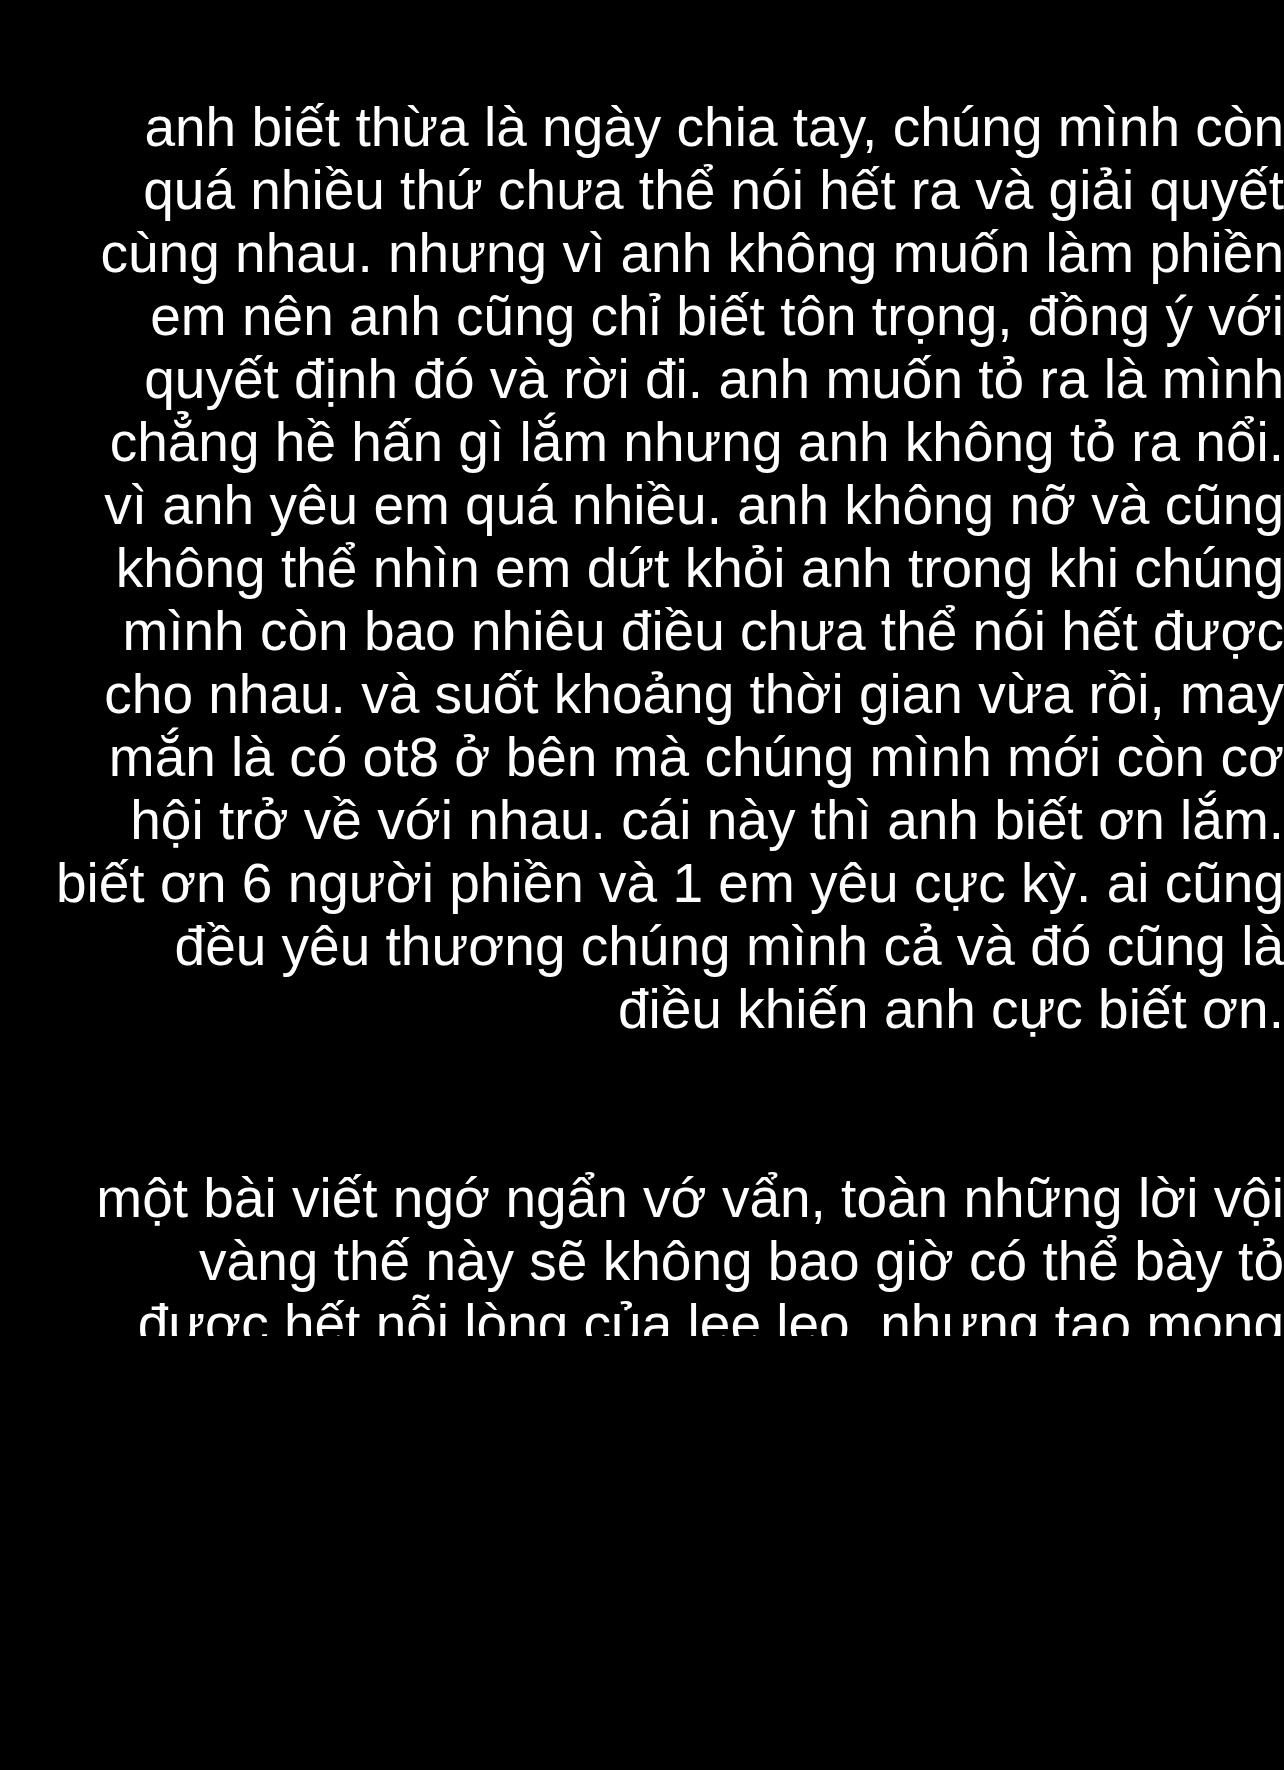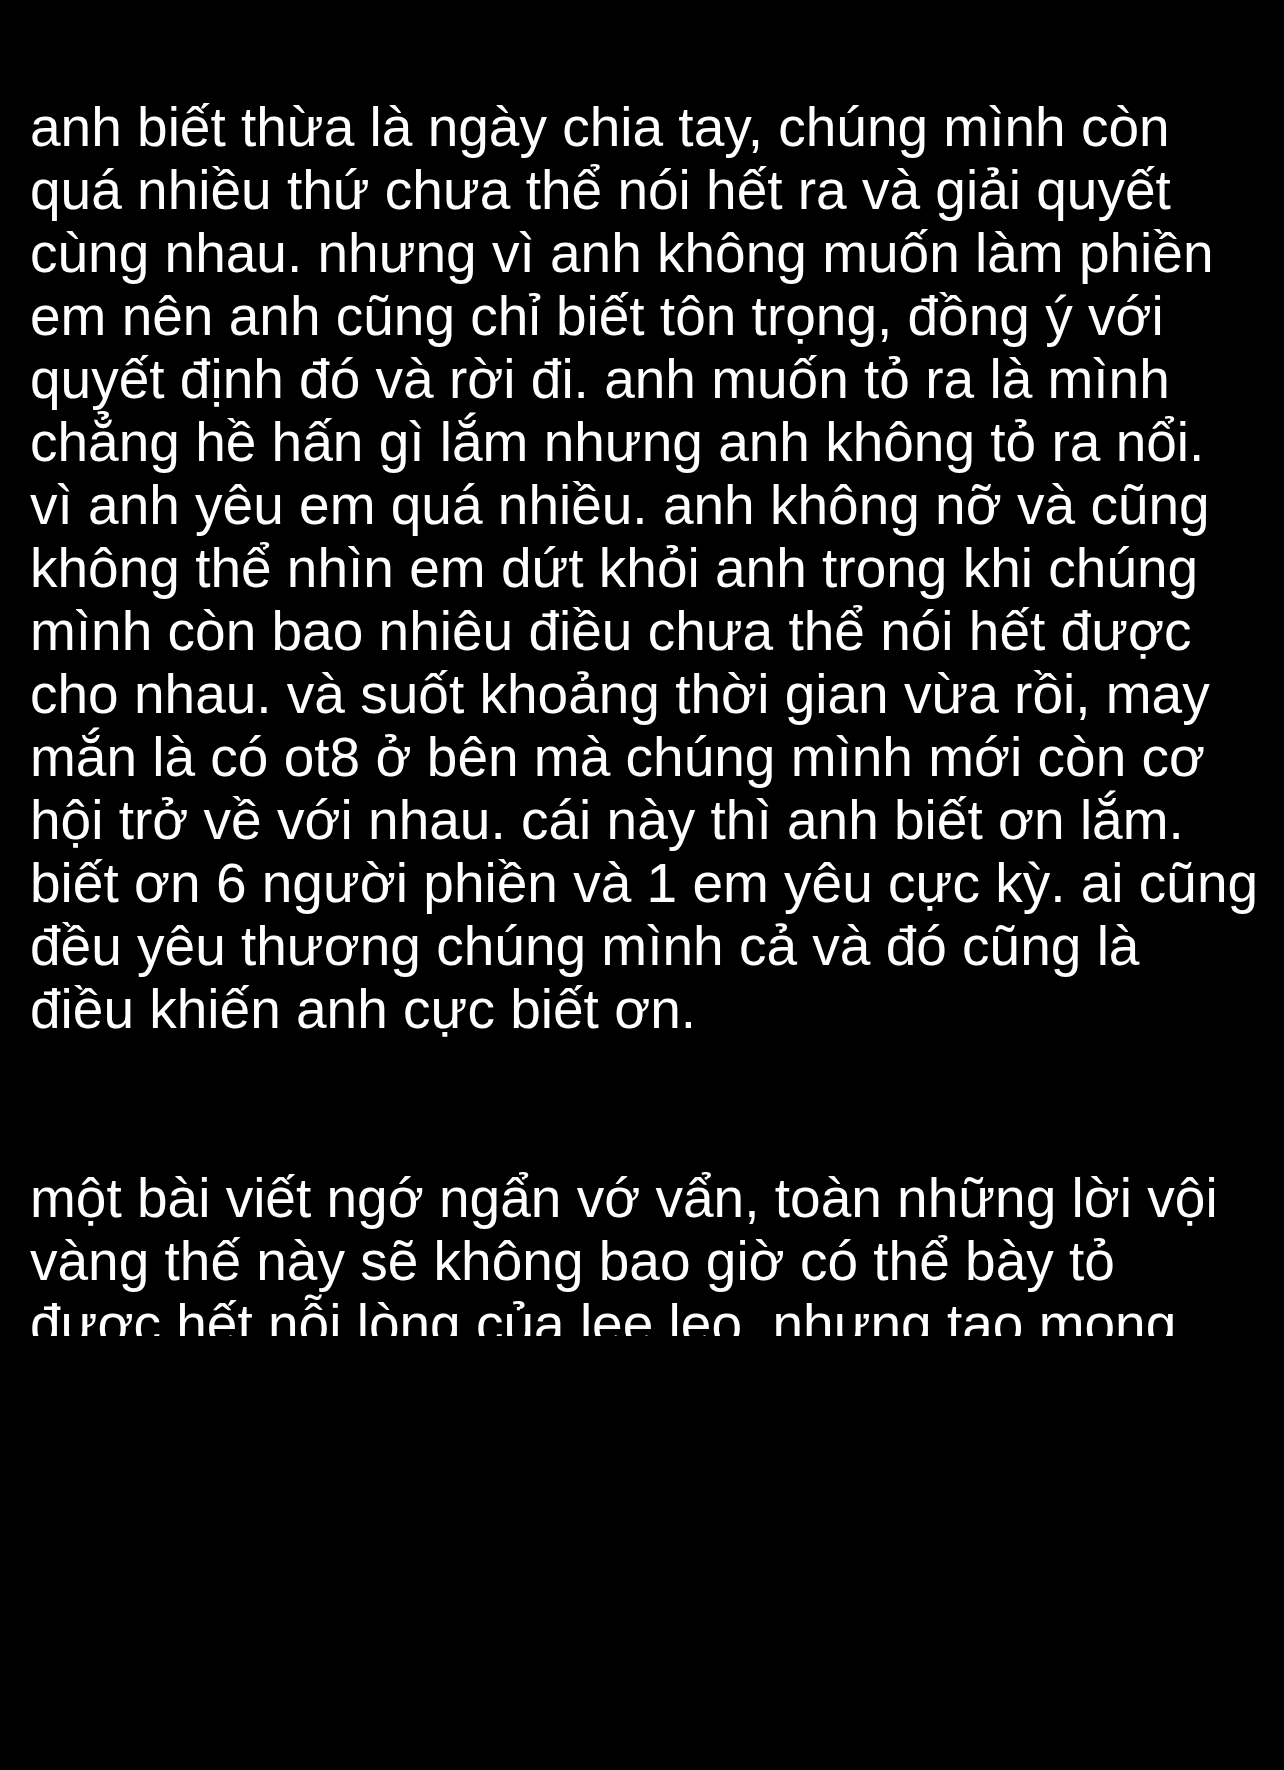--- a/index.html
+++ b/index.html
@@ -8,20 +8,21 @@
     background: #000000;
   }
   .page {
     position: relative;
     width: 1284px;
     height: 1336px;
     background: #000000;
     overflow: hidden;
     box-sizing: border-box;
     padding: 33px 0 0 30px;
+    text-align: right;
   }
   .note-text {
     color: #ffffff;
     font-family: "Liberation Sans", sans-serif;
     font-size: 55px;
     font-weight: 400;
     line-height: 63px;
     letter-spacing: 0;
     white-space: pre-line;
   }

